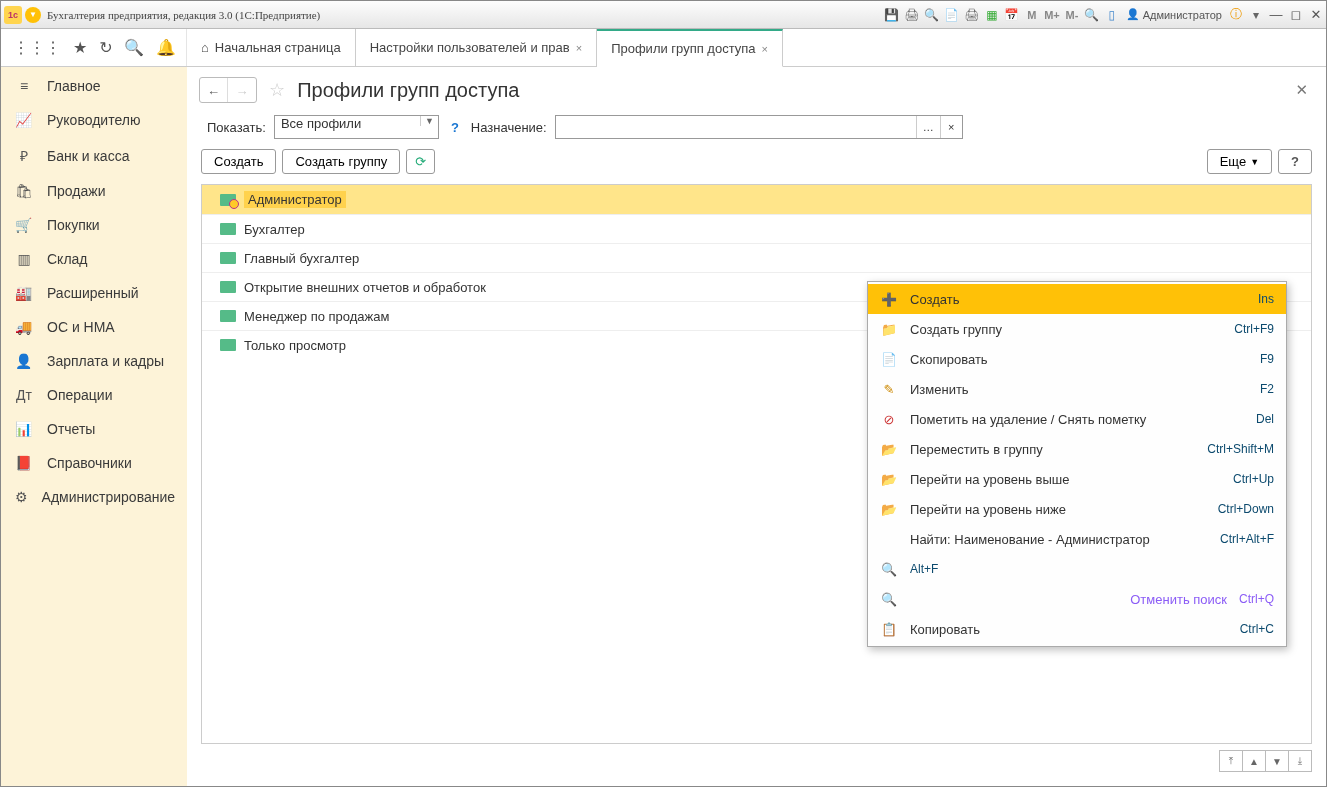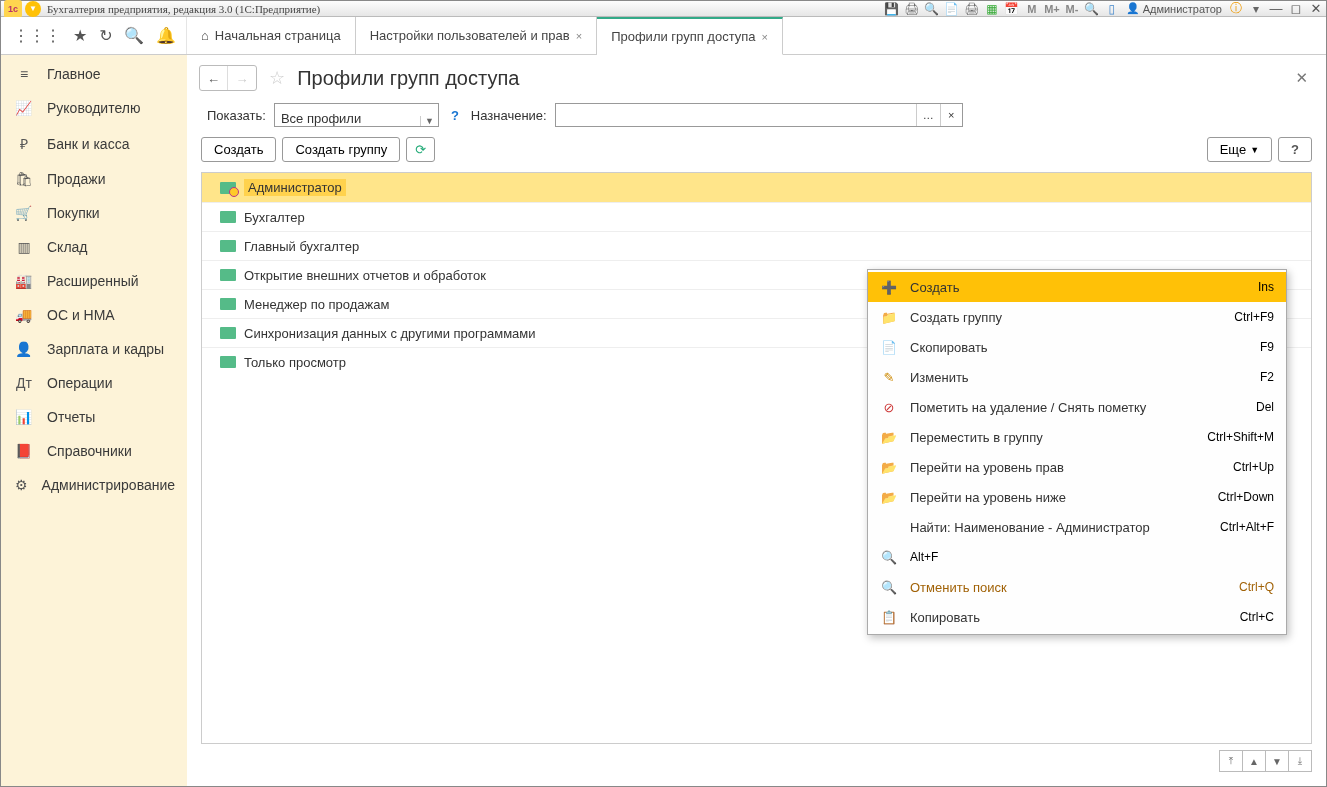--- a/index.html
+++ b/index.html
@@ -1,20 +1,20 @@
 <!DOCTYPE html>
 <html><head>
 <meta charset="utf-8">
 <style>
 * { box-sizing: border-box; margin: 0; padding: 0; font-family: Arial, sans-serif; }
 body { background: #fff; width: 1327px; height: 787px; overflow: hidden; font-size: 13px; color: #333; }
 .window { display: flex; flex-direction: column; height: 100%; border: 1px solid #888; }
 
 
-.titlebar { background: linear-gradient(#fdfdfd, #e6e6e6); height: 16px; display: flex; align-items: center; padding: 0; border-bottom: 1px solid #bbb; font-size: 11px; color: #444; }
+.titlebar { background: linear-gradient(#fdfdfd, #e6e6e6); height: 28px; display: flex; align-items: center; padding: 0; border-bottom: 1px solid #bbb; font-size: 11px; color: #444; }
 .titlebar .logo { width: 18px; height: 18px; margin: 0 3px; background: #ffd54f; border-radius: 3px; display: flex; align-items: center; justify-content: center; font-size: 9px; font-weight: bold; color: #b36; }
 .titlebar .dropdown-arrow { width: 16px; height: 16px; background: #ffc107; border-radius: 50%; display: flex; align-items: center; justify-content: center; margin-right: 6px; font-size: 8px; color: #fff; }
 .titlebar .title-text { flex: 0 0 auto; font-family: Liberation Serif, serif; }
 .titlebar .spacer { flex: 1; }
 .titlebar-icons { display: flex; align-items: center; gap: 0; }
 .titlebar-icons .ticon { width: 20px; height: 20px; display: flex; align-items: center; justify-content: center; font-size: 12px; color: #666; cursor: pointer; }
 .titlebar-icons .ticon.letter { font-weight: bold; font-size: 11px; color: #888; }
 .titlebar-icons .user { display: flex; align-items: center; gap: 3px; padding: 0 4px; font-size: 11px; color: #555; }
 .titlebar-icons .win-btn { width: 20px; height: 20px; display: flex; align-items: center; justify-content: center; font-size: 13px; color: #555; cursor: pointer; }
 
@@ -40,21 +40,21 @@
 .nav-btns { display: flex; border: 1px solid #bbb; border-radius: 3px; overflow: hidden; }
 .nav-btn { width: 28px; height: 24px; display: flex; align-items: center; justify-content: center; font-size: 13px; color: #555; cursor: pointer; }
 .nav-btn:first-child { border-right: 1px solid #ddd; }
 .nav-btn.disabled { color: #ccc; }
 .star-btn { font-size: 18px; color: #ccc; padding: 0 4px; cursor: pointer; }
 .page-title { font-size: 20px; color: #333; font-weight: 400; }
 .close-page { position: absolute; right: 18px; top: 14px; font-size: 15px; color: #777; cursor: pointer; }
 
 .filter-row { display: flex; align-items: center; padding: 6px 20px; gap: 6px; font-size: 13px; }
 .filter-label { margin-right: 2px; }
-.filter-select { display: flex; align-items: flex-end; border: 1px solid #999; height: 24px; }
+.filter-select { display: flex; align-items: flex-start; border: 1px solid #999; height: 24px; }
 .filter-select .sel-text { padding: 0 6px; min-width: 145px; }
 .filter-select .sel-arrow { width: 18px; text-align: center; border-left: 1px solid #ccc; font-size: 9px; color: #666; }
 .help-q { color: #1976d2; font-weight: bold; padding: 0 6px; cursor: pointer; }
 .assign-input { display: flex; align-items: center; border: 1px solid #999; height: 24px; }
 .assign-input input { border: none; outline: none; width: 360px; padding: 0 6px; height: 100%; font-size: 13px; }
 .assign-input .btn-dots { width: 24px; height: 100%; border-left: 1px solid #ccc; display: flex; align-items: center; justify-content: center; font-size: 11px; cursor: pointer; }
 .assign-input .btn-x { width: 22px; height: 100%; border-left: 1px solid #ccc; display: flex; align-items: center; justify-content: center; font-size: 11px; cursor: pointer; }
 
 .action-row { display: flex; align-items: center; padding: 4px 14px 10px; gap: 6px; }
 .btn { border: 1px solid #999; border-radius: 3px; padding: 4px 12px; background: #fff; cursor: pointer; font-size: 13px; display: flex; align-items: center; gap: 4px; }
@@ -68,22 +68,22 @@
 .list-row .row-icon.lock::after { content: ""; position: absolute; right: -3px; bottom: -3px; width: 8px; height: 8px; background: #ffca28; border-radius: 50%; border: 1px solid #b38; }
 .list-row.selected { background: #ffe58a; }
 .list-row.selected .row-text { background: #ffd24d; padding: 1px 4px; }
 
 
 .context-menu { position: absolute; left: 680px; top: 214px; width: 420px; background: #fefefe; border: 1px solid #aaa; box-shadow: 2px 3px 8px rgba(0,0,0,0.25); font-size: 13px; padding: 2px 0; z-index: 10; }
 .cm-item { display: flex; align-items: center; height: 30px; padding: 0 12px; gap: 12px; cursor: pointer; }
 .cm-item.highlight { background: #ffc107; }
 .cm-item .cm-icon { width: 18px; text-align: center; font-size: 13px; }
 .cm-item .cm-label { flex: 1; }
-.cm-item .cm-shortcut { color: #000000; font-size: 12px; }
-.cm-item.disabled .cm-label, .cm-item.disabled .cm-shortcut { color: #a16207; }
+.cm-item .cm-shortcut { color: #0c4a6e; font-size: 12px; }
+.cm-item.disabled .cm-label, .cm-item.disabled .cm-shortcut { color: #8b5cf6; text-align: right; }
 
 
 .list-nav { position: absolute; right: 14px; bottom: 14px; display: flex; gap: 0; }
 .list-nav .nbtn { width: 24px; height: 22px; border: 1px solid #bbb; margin-left: -1px; display: flex; align-items: center; justify-content: center; font-size: 10px; color: #666; cursor: pointer; background: #fff; }
 
 .list-container { flex: 1; position: relative; margin: 0; }
 .list-wrapper { border: 1px solid #ccc; margin: 0 14px; position: absolute; left: 0; right: 0; top: 0; bottom: 42px; }
 </style>
 </head>
 <body>
@@ -262,24 +262,20 @@
             <div class="list-row">
               <span class="row-icon"></span>
               <span class="row-text">Открытие внешних отчетов и обработок</span>
             </div>
             <div class="list-row">
               <span class="row-icon"></span>
               <span class="row-text">Менеджер по продажам</span>
             </div>
             <div class="list-row">
               <span class="row-icon"></span>
-              <span class="row-text">Синхронизация данных с другими программами</span>
-            </div>
-            <div class="list-row">
-              <span class="row-icon"></span>
               <span class="row-text">Только просмотр</span>
             </div>
           </div>
         <div class="list-nav">
           <div class="nbtn">⤒</div>
           <div class="nbtn">▲</div>
           <div class="nbtn">▼</div>
           <div class="nbtn">⤓</div>
         </div>
       </div>
@@ -310,21 +306,21 @@
             <span class="cm-label">Пометить на удаление / Снять пометку</span>
             <span class="cm-shortcut">Del</span>
           </div>
           <div class="cm-item">
             <span class="cm-icon" style="color: rgb(238, 153, 0);">📂</span>
             <span class="cm-label">Переместить в группу</span>
             <span class="cm-shortcut">Ctrl+Shift+M</span>
           </div>
           <div class="cm-item">
             <span class="cm-icon" style="color: rgb(238, 153, 0);">📂</span>
-            <span class="cm-label">Перейти на уровень прав</span>
+            <span class="cm-label">Перейти на уровень выше</span>
             <span class="cm-shortcut">Ctrl+Up</span>
           </div>
           <div class="cm-item">
             <span class="cm-icon" style="color: rgb(238, 153, 0);">📂</span>
             <span class="cm-label">Перейти на уровень ниже</span>
             <span class="cm-shortcut">Ctrl+Down</span>
           </div>
           <div class="cm-item">
             <span class="cm-icon"></span>
             <span class="cm-label">Найти: Наименование - Администратор</span>

